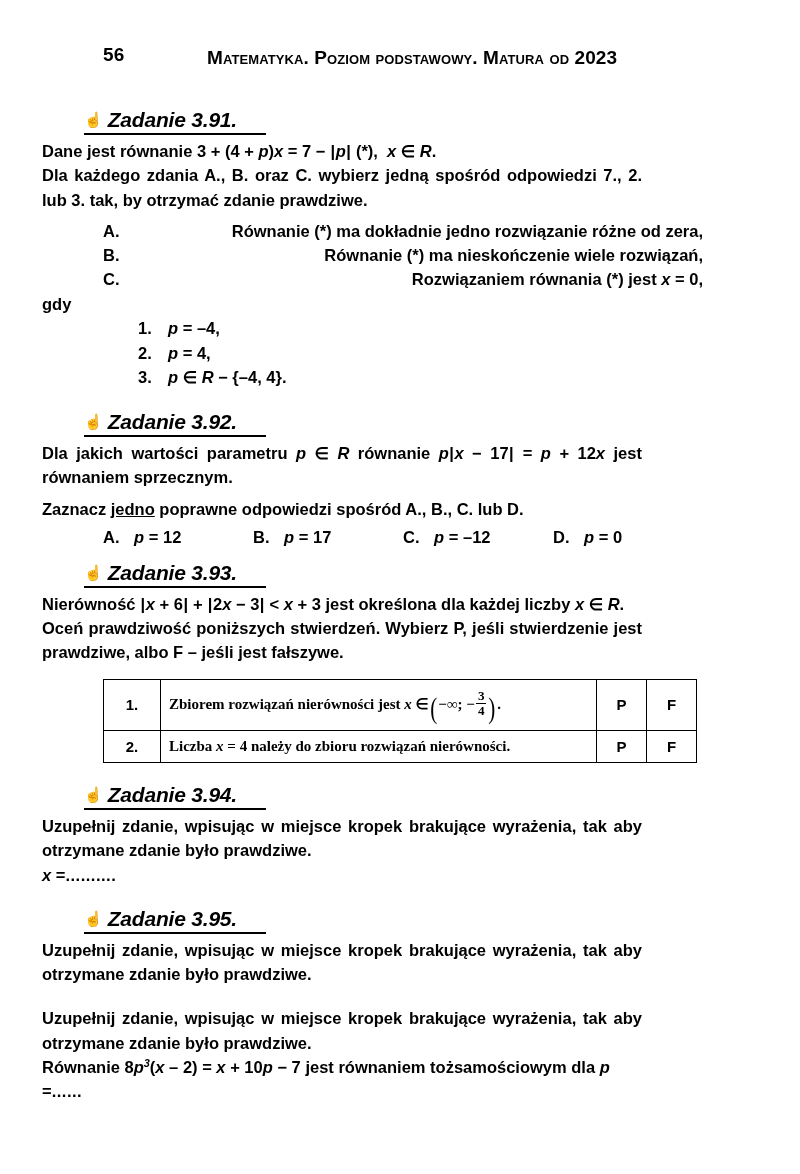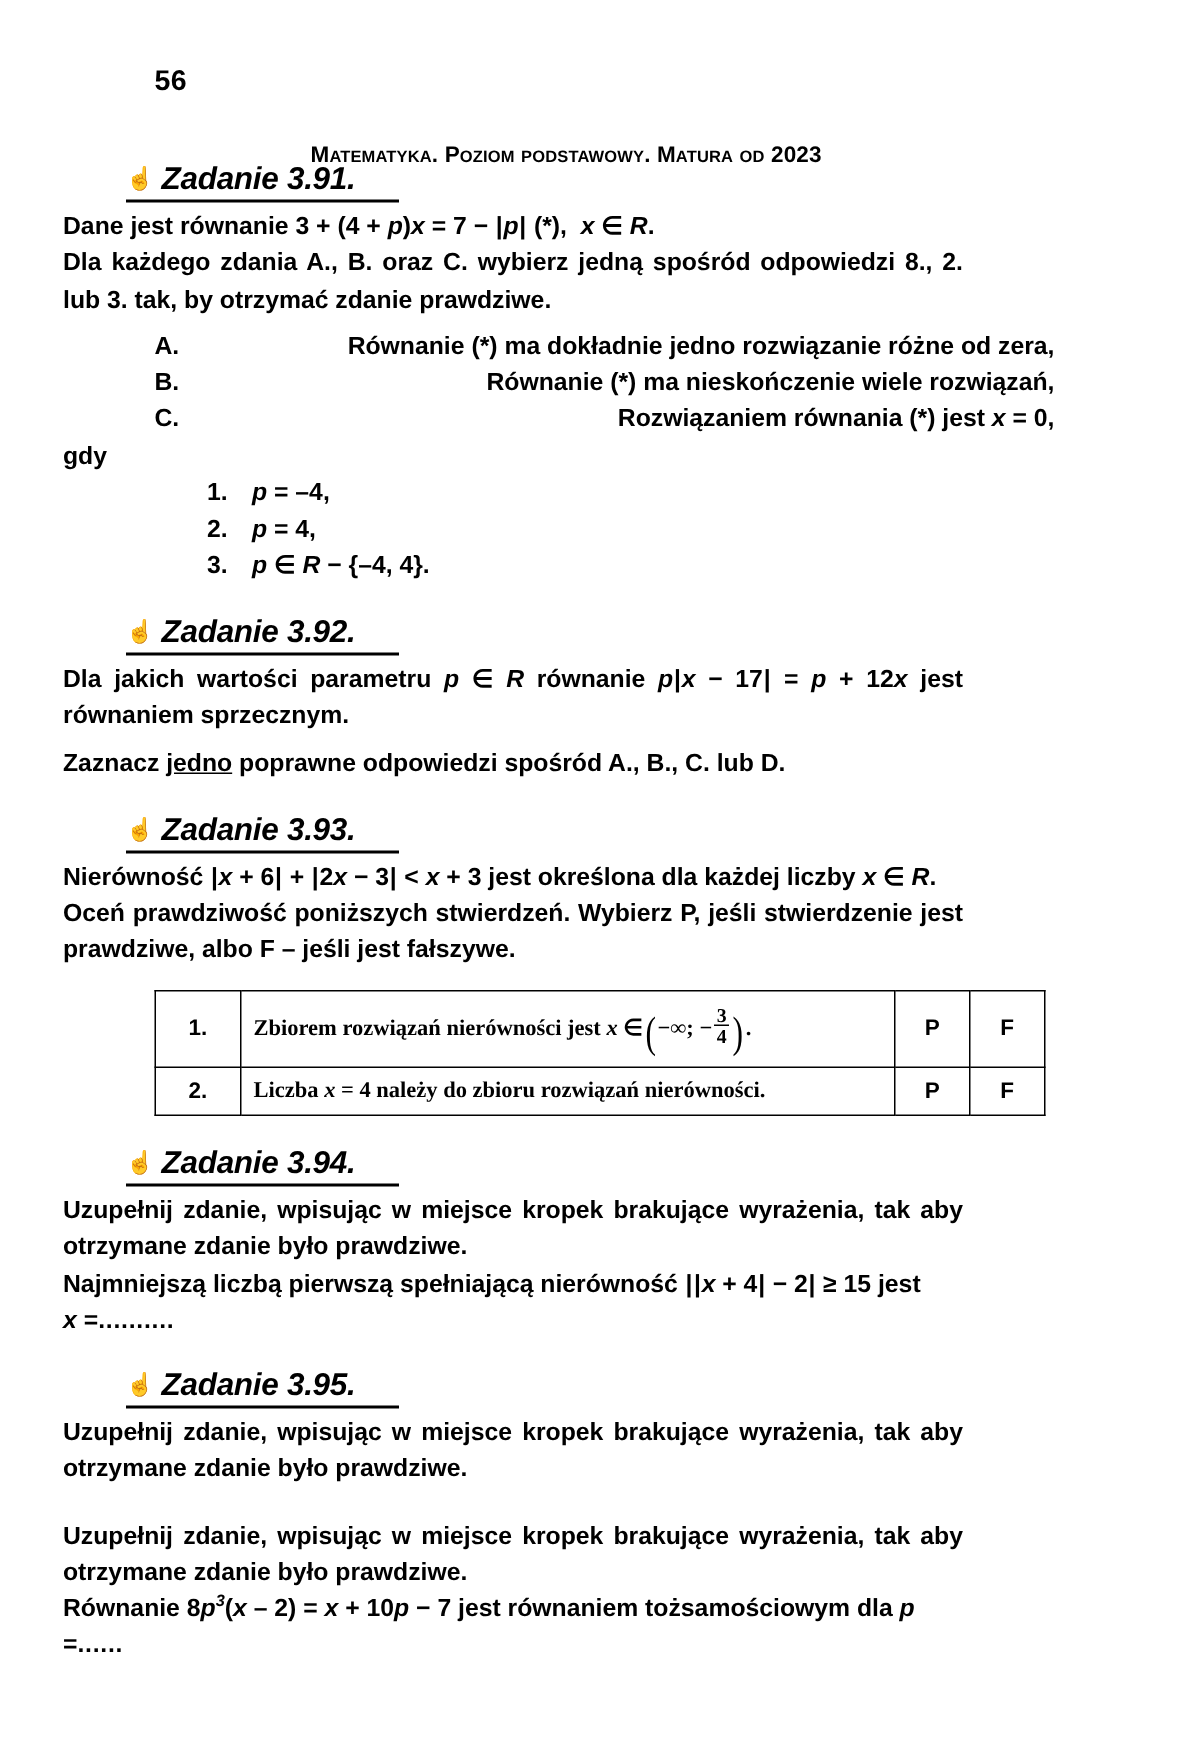--- a/index.html
+++ b/index.html
@@ -37,26 +37,25 @@
     left: 103px;
     top: 0;
     font-size: 19px;
     font-weight: bold;
     letter-spacing: 0.2px;
   }
   .header-title {
     position: absolute;
     left: 207px;
     top: 3px;
-    font-size: 15px;
+    font-size: 19px;
     font-weight: bold;
     font-variant: small-caps;
     letter-spacing: 0.1px;
     white-space: nowrap;
-    margin-top: 48px;
   }
 
   
   .content {
     position: absolute;
     left: 0;
     top: 108px;
     width: 800px;
   }
 
@@ -271,21 +270,21 @@
         <span class="task-rule"></span>
       </div>
 
       <div class="body">
         <p>
           Dane jest równanie 3 + (4 + <span class="mi">p</span>)<span class="mi">x</span> = 7 − <span class="bar">|</span><span class="mi">p</span><span class="bar">|</span> (*),&nbsp; <span class="mi">x</span> ∈ <span class="mi">R</span>.
         </p>
       </div>
 
       <div class="body just">
-        <p>Dla każdego zdania A., B. oraz C. wybierz jedną spośród odpowiedzi 8., 2. lub 3. tak, by otrzymać zdanie prawdziwe.</p>
+        <p>Dla każdego zdania A., B. oraz C. wybierz jedną spośród odpowiedzi 7., 2. lub 3. tak, by otrzymać zdanie prawdziwe.</p>
       </div>
 
       <div class="gap-s"></div>
 
       <div class="opt-line">
         <span class="opt-label">A.</span>
         <span class="opt-text">Równanie (*) ma dokładnie jedno rozwiązanie różne od zera,</span>
       </div>
       <div class="opt-line">
         <span class="opt-label">B.</span>
@@ -333,20 +332,38 @@
       </div>
 
       <div class="gap-s"></div>
 
       <div class="body">
         <p><span>Zaznacz </span><u>jedno</u><span> poprawne odpowiedzi spośród A., B., C. lub D.</span></p>
       </div>
 
       <div class="gap-s"></div>
 
+      <div class="inline-opts">
+        <div>
+          <span class="lab">A.</span>
+          <span><span class="mi">p</span> = 12</span>
+        </div>
+        <div>
+          <span class="lab">B.</span>
+          <span><span class="mi">p</span> = 17</span>
+        </div>
+        <div>
+          <span class="lab">C.</span>
+          <span><span class="mi">p</span> = –12</span>
+        </div>
+        <div>
+          <span class="lab">D.</span>
+          <span><span class="mi">p</span> = 0</span>
+        </div>
+      </div>
     </div>
 
     <div class="gap-m"></div>
 
     <div class="task">
       <div class="task-head">
         <span class="task-head-inner">
           <span class="hand-icon">☝</span><span class="task-title">Zadanie 3.93.</span>
         </span>
         <span class="task-rule"></span>
@@ -393,25 +410,20 @@
         <span class="task-head-inner">
           <span class="hand-icon">☝</span><span class="task-title">Zadanie 3.94.</span>
         </span>
         <span class="task-rule"></span>
       </div>
 
       <div class="body just">
         <p>Uzupełnij zdanie, wpisując w miejsce kropek brakujące wyrażenia, tak aby otrzymane zdanie było prawdziwe.</p>
       </div>
 
-      <div class="body just">
-        <p>
-          Najmniejszą liczbą pierwszą spełniającą nierówność <span class="nb"><span class="bar">|</span><span class="bar">|</span><span class="mi">x</span> + 4<span class="bar">|</span> − 2<span class="bar">|</span> ≥ 15</span> jest
-        </p>
-      </div>
 
       <div class="body">
         <p><span class="mi">x</span> =<span class="dots">..........</span></p>
       </div>
     </div>
 
     <div class="gap-l"></div>
 
     <div class="task">
       <div class="task-head">

